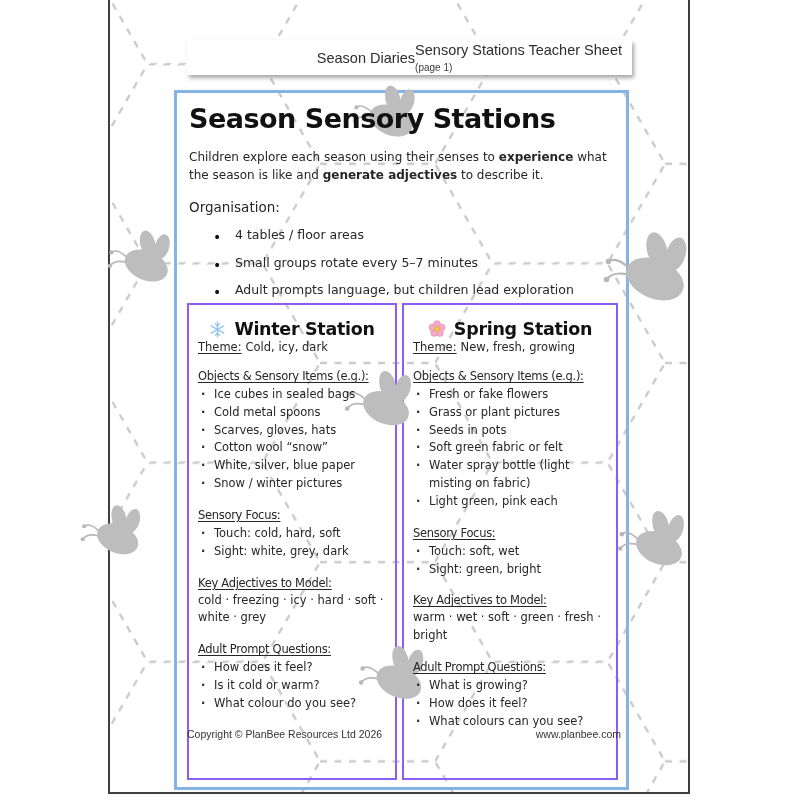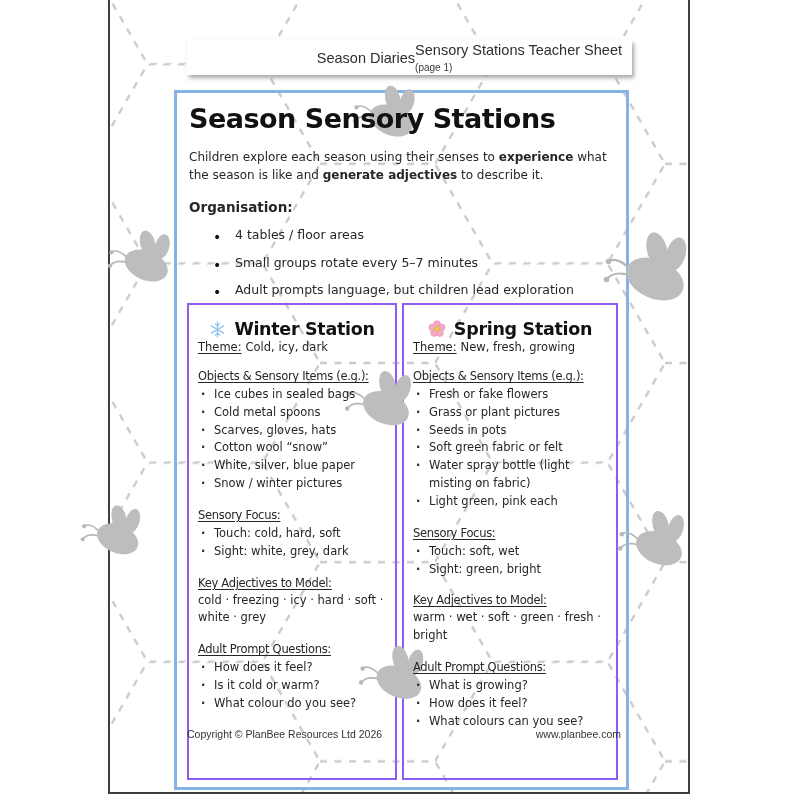--- a/index.html
+++ b/index.html
@@ -49,21 +49,21 @@
     color:#111;
   }
   .intro {
     position:relative; z-index:4;
     margin:14px 0 0 0;
     font-size:12px; line-height:1.5; max-width:432px;
   }
   .intro b { font-weight:700; }
   .org-heading {
     position:relative; z-index:4;
-    margin:15px 0 0 0; font-size:13.5px; font-weight:700;
+    margin:15px 0 0 0; font-size:13.5px; font-weight:400;
   }
   ul.org-list {
     position:relative; z-index:4;
     list-style:none; margin:12px 0 0 0; padding:0;
     font-size:12.5px;
   }
   ul.org-list li { position:relative; padding-left:46px; margin-bottom:12px; line-height:1.25; }
   ul.org-list li::before {
     content:"\2022"; position:absolute; left:24px; top:2px;
     font-size:14px; color:#111;

